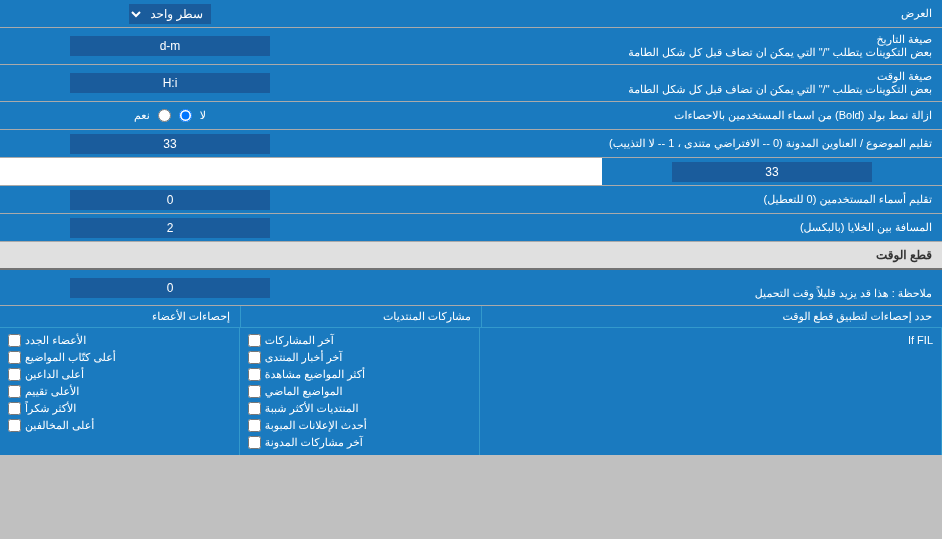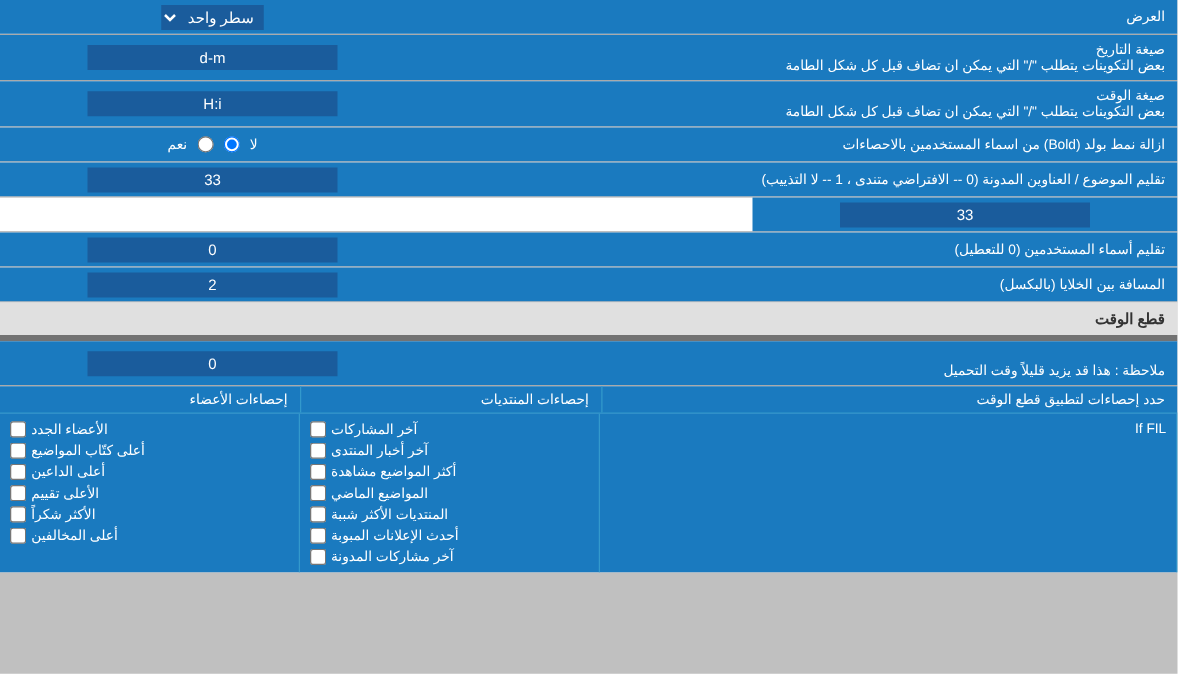--- a/index.html
+++ b/index.html
@@ -57,21 +57,21 @@
       outline: none;
       font-family: Tahoma, Arial, sans-serif;
       cursor: pointer;
     }
     .section-header {
       background: #e0e0e0;
       color: #333;
       font-weight: bold;
       padding: 6px 10px;
       text-align: right;
-      border-bottom: 5px solid #737373;
+      border-bottom: 2px solid #737373;
       font-size: 12px;
     }
     .radio-row {
       display: flex;
       align-items: center;
       gap: 8px;
       padding: 4px 10px;
     }
     .radio-row label {
       color: #fff;
@@ -85,20 +85,21 @@
       background: #1a7abf;
       border-bottom: 1px solid #3399cc;
     }
     .bottom-label-cell {
       flex: 1;
       color: #fff;
       text-align: right;
       padding: 4px 10px;
       font-size: 11px;
       border-right: 1px solid #3399cc;
+      font-family: Liberation Serif, serif;
     }
     .checkboxes-grid {
       display: flex;
       background: #1a7abf;
     }
     .checkbox-col {
       flex: 1;
       padding: 4px 8px;
       border-right: 1px solid #3399cc;
     }
@@ -224,21 +225,21 @@
     </div>
   </div>
 
   <div>
 
     <div class="bottom-label-row">
       <div class="bottom-label-cell" style="flex:2; border-right:none;">
         <span>حدد إحصاءات لتطبيق قطع الوقت</span>
       </div>
       <div class="bottom-label-cell">
-        <span>إحصاءات المنتديات</span>
+        <span>مشاركات المنتديات</span>
       </div>
       <div class="bottom-label-cell">
         <span>إحصاءات الأعضاء</span>
       </div>
     </div>
 
     <div class="checkboxes-grid">
 
       <div class="checkbox-col" style="flex:2;">
         <div class="checkbox-item" style="justify-content:flex-start; color:#fff; font-size:11px;">

